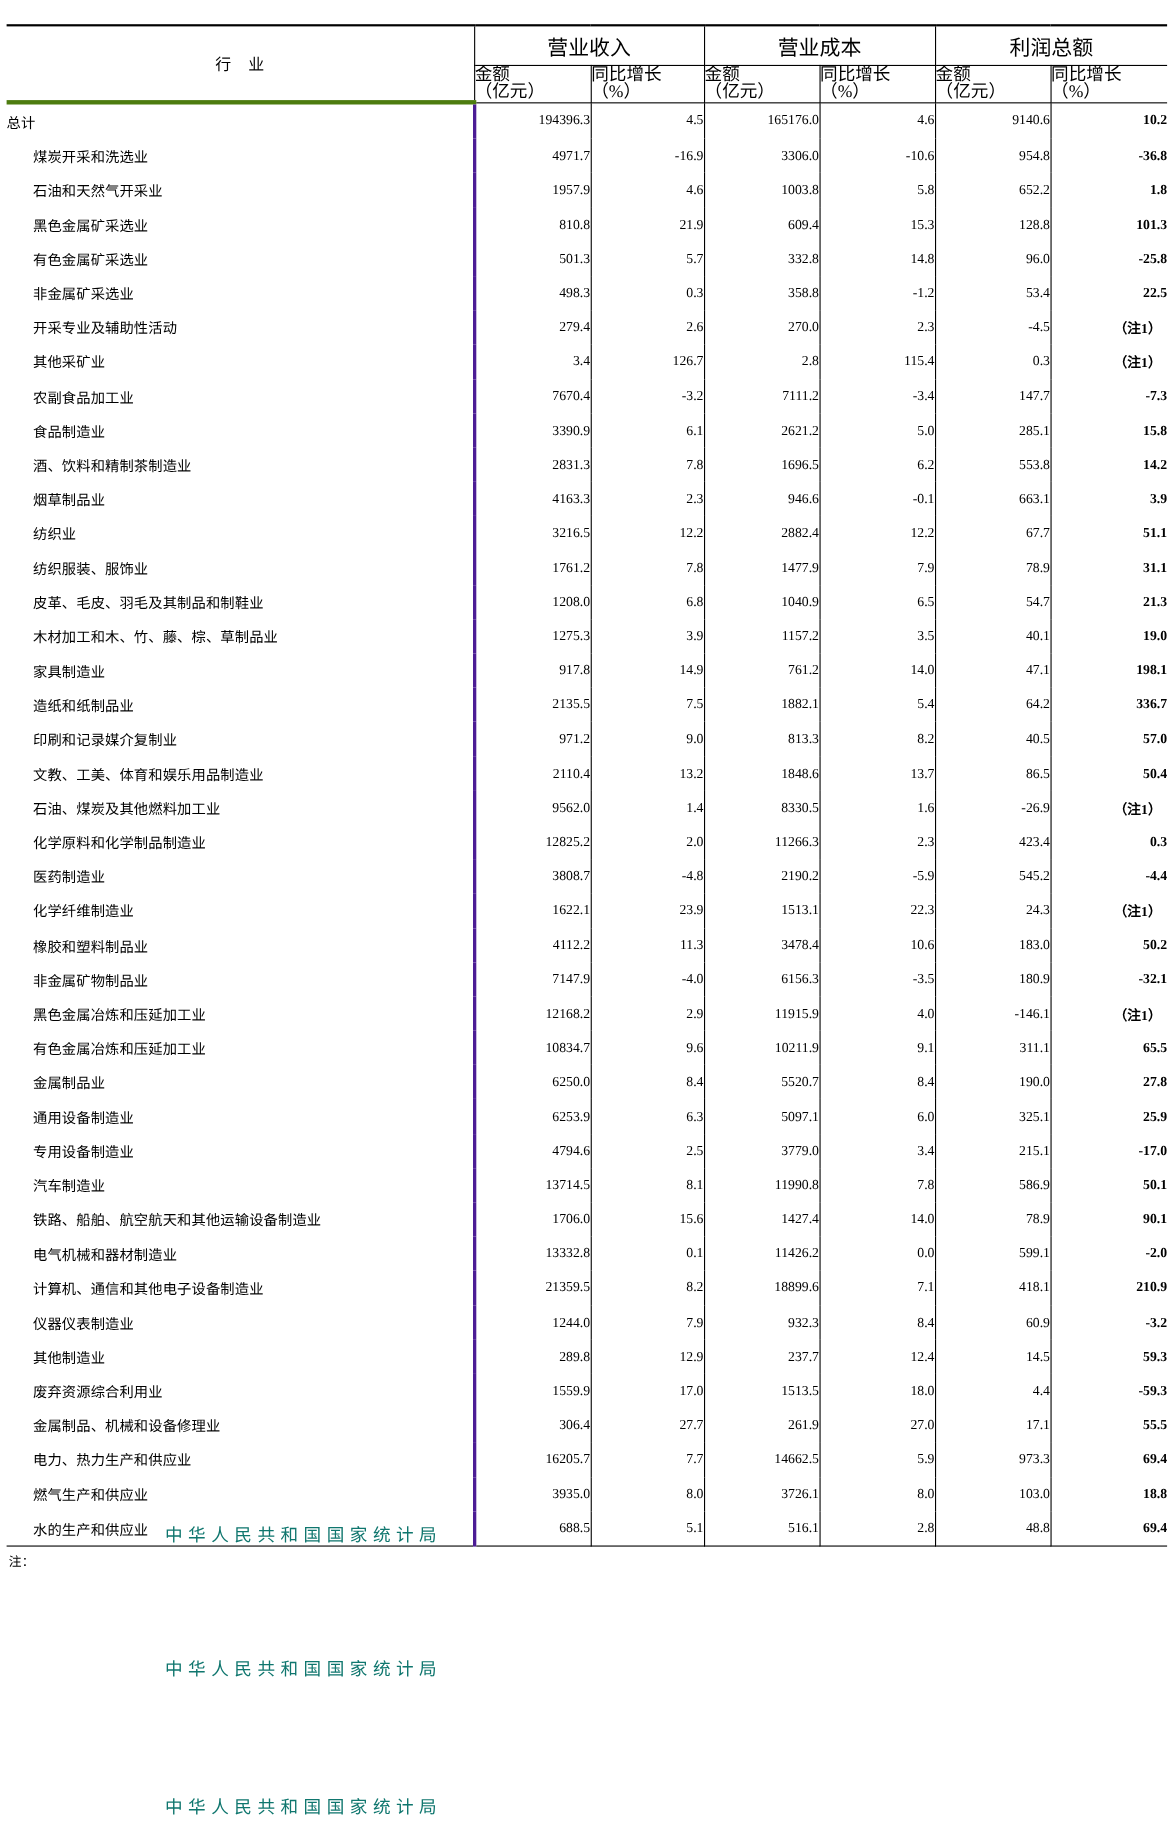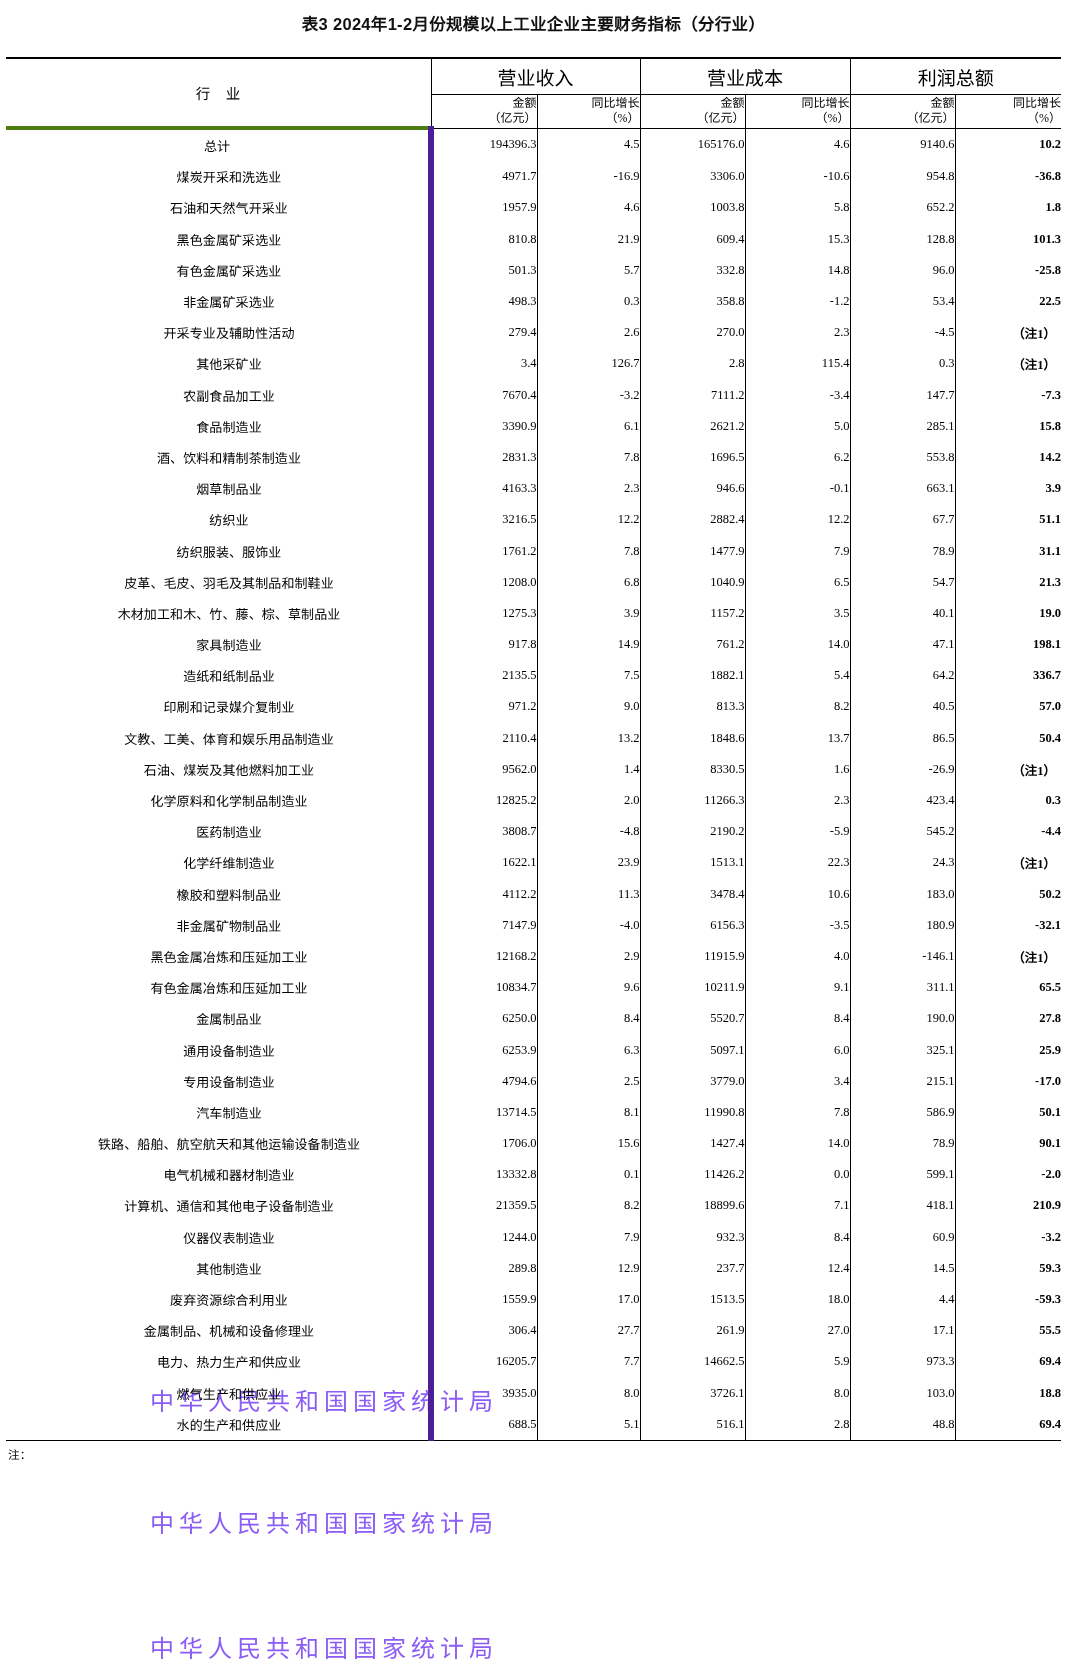--- a/index.html
+++ b/index.html
@@ -20,23 +20,23 @@
   
   #watermark-layer {
     position: absolute;
     inset: 0;
     pointer-events: none;
     z-index: 0;
   }
   .wm {
     position: absolute;
     font-family: Liberation Serif, serif;
-    font-size: 24px;
+    font-size: 16px;
     letter-spacing: 5px;
-    color: #8b5cf6;
+    color: #0f766e;
     white-space: nowrap;
   }
   .wm-a { left: 150px; top: 1382px; }
   .wm-b { left: 150px; top: 1504px; }
   .wm-c { left: 150px; top: 1629px; }
 
   
   #page {
     position: relative;
     z-index: 1;
@@ -99,37 +99,37 @@
   th.grp {
     text-align: center;
     font-weight: normal;
     font-size: 19px;
     border-bottom: 1px solid #000;
     border-right: 1px solid #000;
     height: 35px;
   }
   th.grp.last { border-right: none; }
   th.sub {
-    text-align: right;
+    text-align: left;
     font-weight: normal;
-    font-size: 12px;
+    font-size: 16px;
     line-height: 15px;
     border-bottom: 1px solid #000;
     border-right: 1px solid #000;
     height: 32px;
   }
   th.sub.last { border-right: none; }
   th.sub .l1 { display: block; }
   th.sub .l2 { display: block; }
 
   
   td.ind {
-    text-align: center;
+    text-align: left;
     font-size: 13px;
-    border-right: 6px solid #4c1d95;
+    border-right: 3px solid #4c1d95;
     height: 31.2px;
     padding-left: 10px;
     white-space: nowrap;
     letter-spacing: 0.1px;
   }
   td.ind.child { padding-left: 24px; }
   td.val {
     text-align: right;
     font-size: 12.5px;
     border-right: 1px solid #000;
@@ -158,21 +158,20 @@
 <body>
 
 <div id="watermark-layer">
   <div class="wm wm-a">中华人民共和国国家统计局</div>
   <div class="wm wm-b">中华人民共和国国家统计局</div>
   <div class="wm wm-c">中华人民共和国国家统计局</div>
 </div>
 
 <div id="page">
 
-  <div id="doc-title">表3   2024年1-2月份规模以上工业企业主要财务指标（分行业）</div>
 
   <div id="table-wrap">
     <table class="fin">
       <colgroup>
         <col class="c-ind">
           <col class="c-num">
           <col class="c-pct">
         <col class="c-num2">
           <col class="c-pct2">
           <col class="c-num3">

